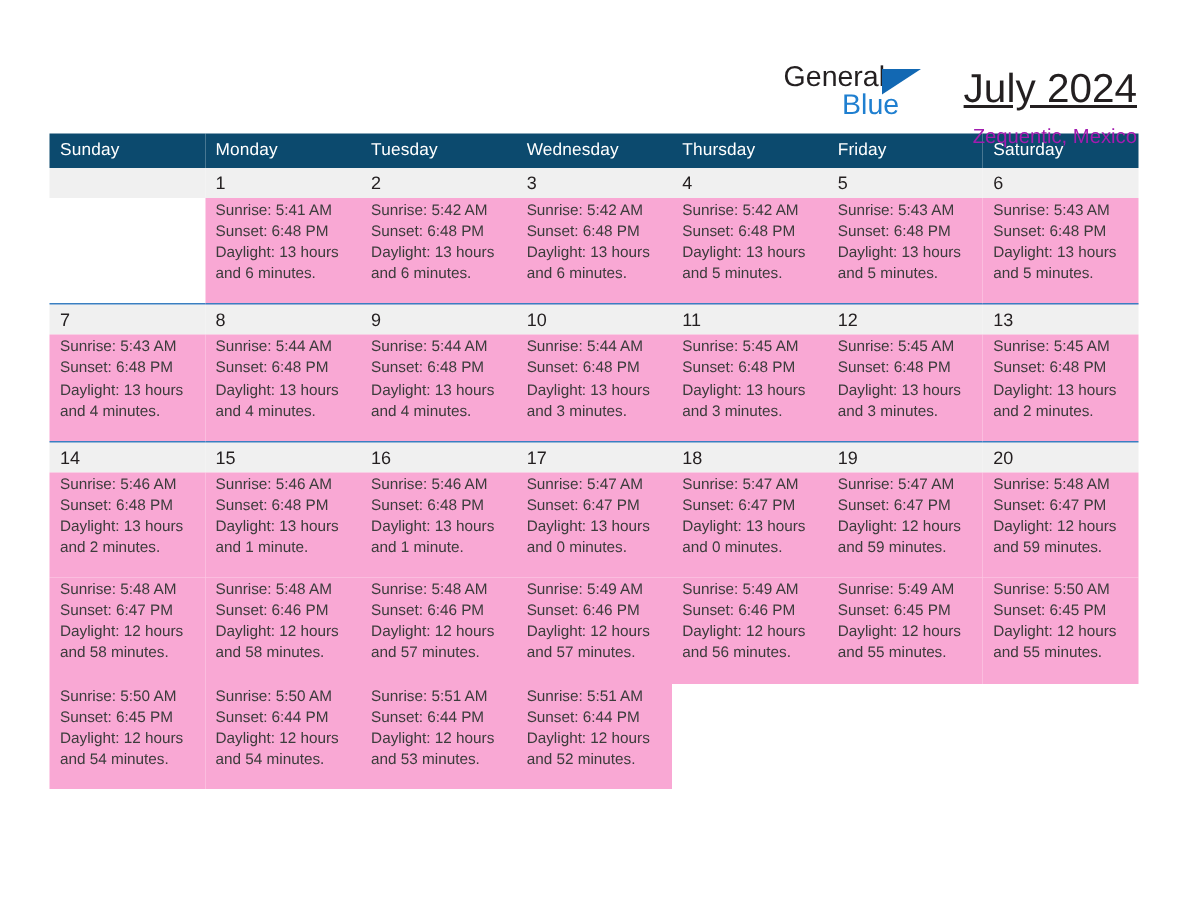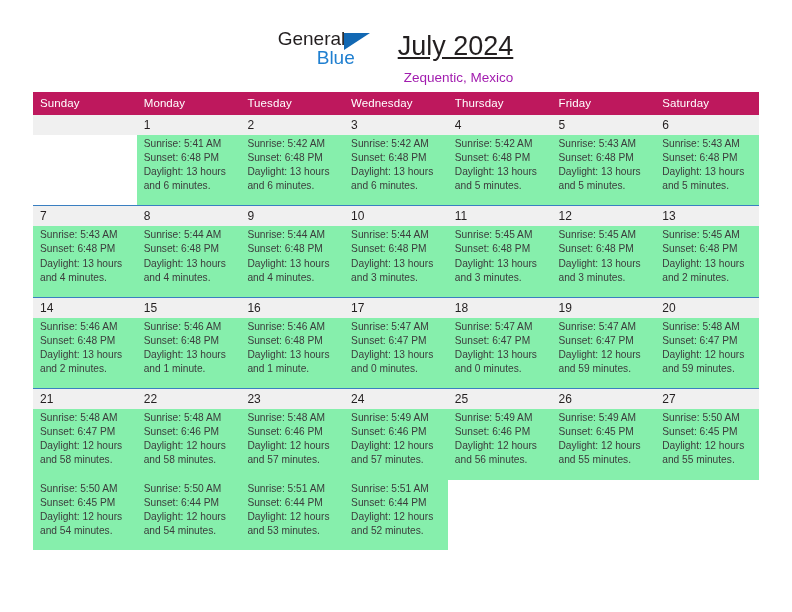--- a/index.html
+++ b/index.html
@@ -15,24 +15,25 @@
     position: relative;
     width: 792px;
     height: 612px;
     background: #ffffff;
     overflow: hidden;
   }
 
   
   .top {
     display: flex;
-    justify-content: center;
+    justify-content: flex-end;
     align-items: flex-start;
     padding: 28px 34px 0 33px;
-    height: 92px;
+    height: 76px;
+    margin-top: 13px;
   }
   .logo {
     position: relative;
     width: 120px;
     height: 46px;
     user-select: none;
   }
   .logo-general {
     position: absolute;
     left: 0;
@@ -81,21 +82,21 @@
   
   .cal-wrap {
     padding: 0 33px;
   }
   table.cal {
     width: 726px;
     border-collapse: collapse;
     table-layout: fixed;
   }
   table.cal th {
-    background: #be185d;
+    background: #0c4a6e;
     color: #ffffff;
     font-size: 11.5px;
     font-weight: normal;
     text-align: left;
     padding: 5px 0 6px 7px;
     height: 21px;
     letter-spacing: 0.1px;
   }
   td.daynum {
     background: #f0f0f0;
@@ -103,21 +104,21 @@
     font-size: 12px;
     padding: 3px 0 3px 7px;
     height: 18px;
     border-top: 1.6px solid #3a7fc1;
     vertical-align: middle;
   }
   tr.weekrow-first td.daynum {
     border-top: none;
   }
   td.info {
-    background: #86efac;
+    background: #f9a8d4;
     color: #3c3c3c;
     font-size: 10.2px;
     line-height: 14.1px;
     padding: 2px 5px 12px 7px;
     vertical-align: top;
     height: 68px;
   }
   td.empty-num { background: #f0f0f0; border-top: 1.6px solid #3a7fc1; }
   tr.weekrow-first td.empty-num { border-top: none; }
   td.empty-info { background: #ffffff; }
@@ -301,29 +302,20 @@
               <span class="line">Daylight: 12 hours</span>
               <span class="line">and 59 minutes.</span>
             </td>
             <td class="info">
               <span class="line">Sunrise: 5:48 AM</span>
               <span class="line">Sunset: 6:47 PM</span>
               <span class="line">Daylight: 12 hours</span>
               <span class="line">and 59 minutes.</span>
             </td>
           </tr>
-          <tr class="weekrow">
-            <td class="daynum">21</td>
-            <td class="daynum">22</td>
-            <td class="daynum">23</td>
-            <td class="daynum">24</td>
-            <td class="daynum">25</td>
-            <td class="daynum">26</td>
-            <td class="daynum">27</td>
-          </tr>
           <tr class="inforow">
             <td class="info">
               <span class="line">Sunrise: 5:48 AM</span>
               <span class="line">Sunset: 6:47 PM</span>
               <span class="line">Daylight: 12 hours</span>
               <span class="line">and 58 minutes.</span>
             </td>
             <td class="info">
               <span class="line">Sunrise: 5:48 AM</span>
               <span class="line">Sunset: 6:46 PM</span>

